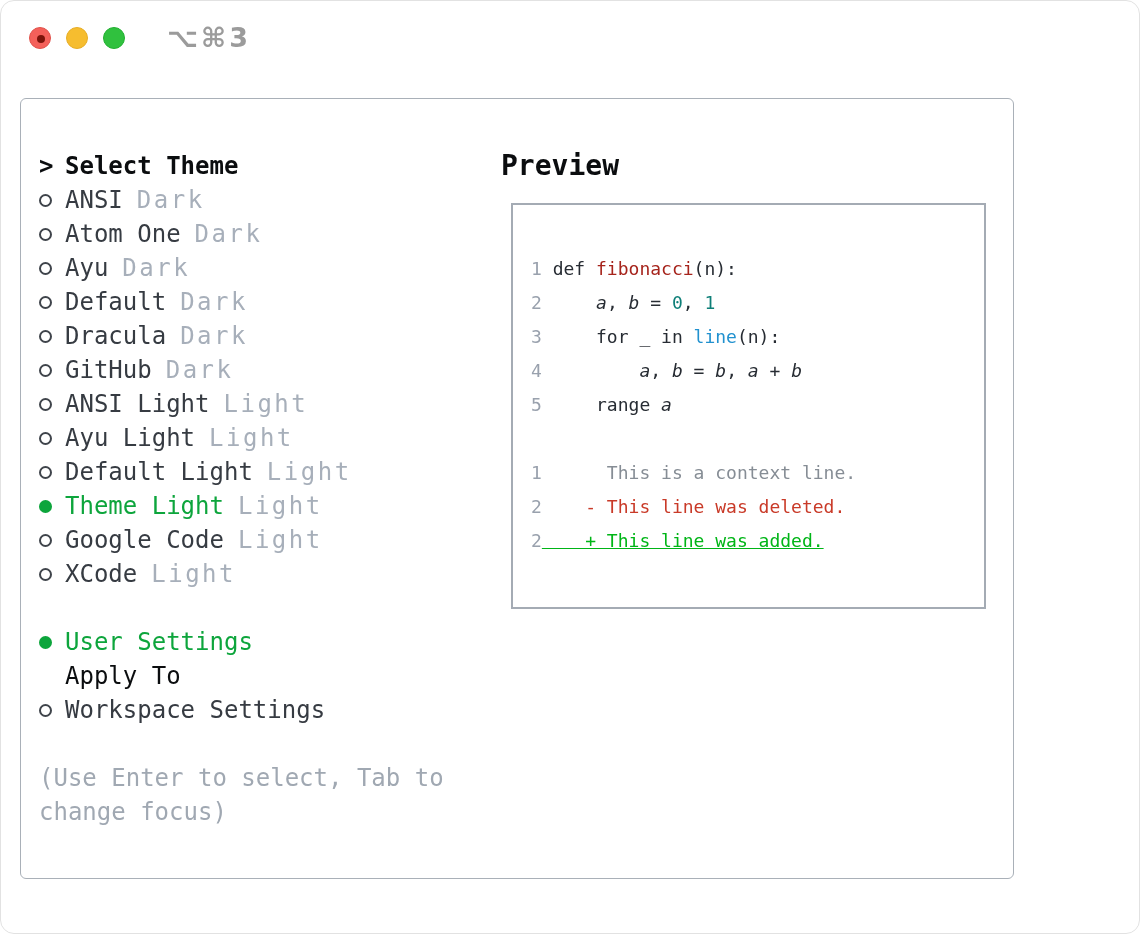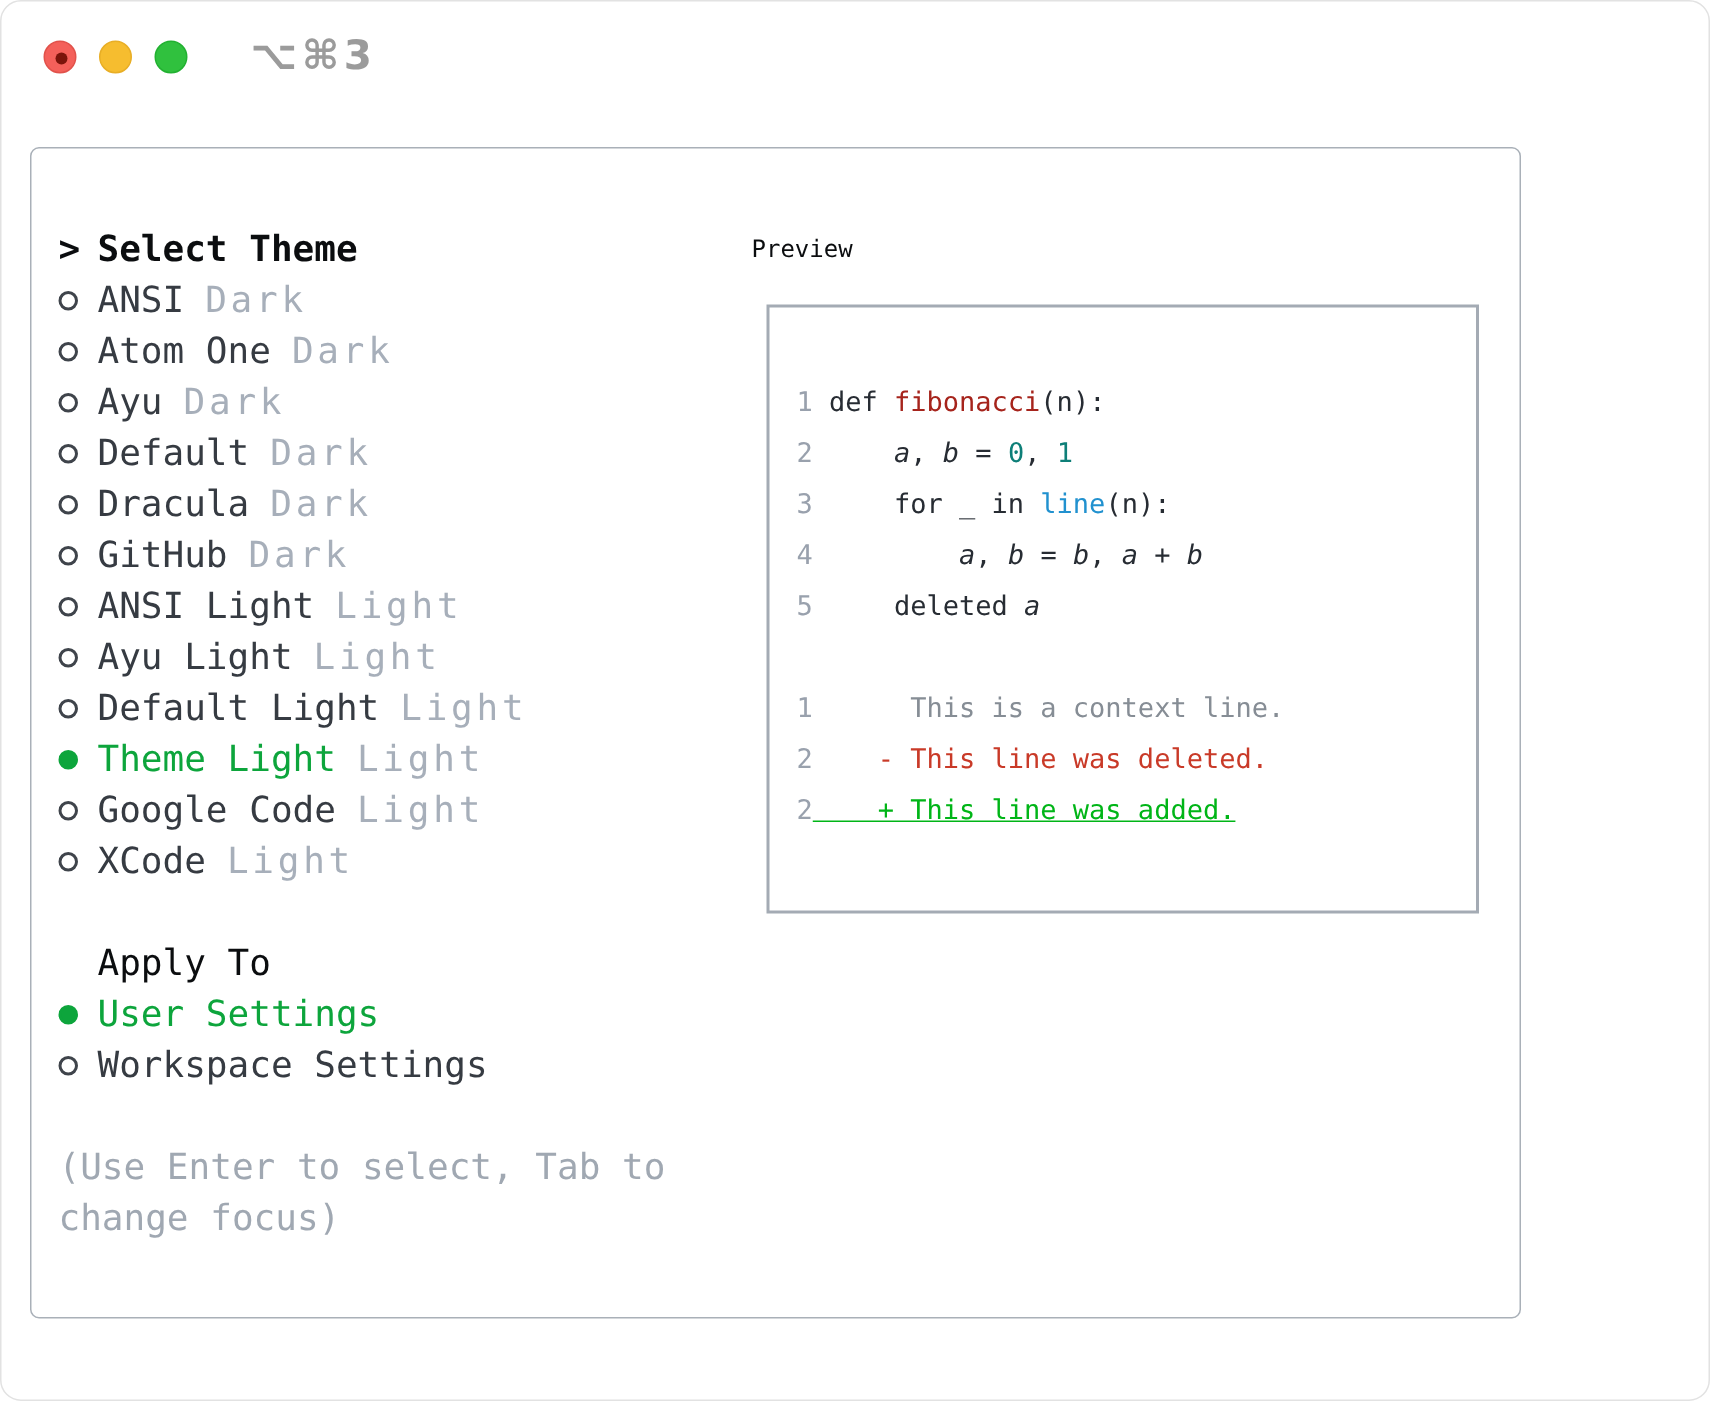--- a/index.html
+++ b/index.html
@@ -34,21 +34,21 @@
   .prompt{font-weight:bold;color:#0b0d0f;}
   .list-header{font-weight:bold;color:#0b0d0f;}
   .section-header{color:#0b0d0f;}
   .tname{color:#363b42;}
   .tbadge{color:#a7afba;margin-left:14px;letter-spacing:2.5px;}
   .oname{color:#363b42;}
   .footer-line{height:34px;line-height:34px;color:#a0a8b2;white-space:pre;}
   
   .preview-title{
     position:absolute;left:500px;top:148px;height:34px;line-height:34px;
-    font-size:16px;font-weight:normal;color:#0b0d0f;
+    font-size:28px;font-weight:bold;color:#0b0d0f;
   }
   .preview-box{
     position:absolute;left:510px;top:202px;width:475px;height:406px;
     border:2px solid #a4abb4;box-sizing:border-box;background:#fff;
   }
   .codepre{position:absolute;left:530px;top:251px;font-size:18px;line-height:34px;}
   .cline{height:34px;white-space:pre;}
   .ln{color:#99a1ad;}
   .tk-p{color:#272c33;}
   .tk-fn{color:#a6241c;}
@@ -87,42 +87,42 @@
     <div class="row"><span class="mark"><span class="circle"></span></span><span class="tname">GitHub</span><span class="tbadge">Dark</span></div>
     <div class="row"><span class="mark"><span class="circle"></span></span><span class="tname">ANSI Light</span><span class="tbadge">Light</span></div>
     <div class="row"><span class="mark"><span class="circle"></span></span><span class="tname">Ayu Light</span><span class="tbadge">Light</span></div>
     <div class="row"><span class="mark"><span class="circle"></span></span><span class="tname">Default Light</span><span class="tbadge">Light</span></div>
     <div class="row selected"><span class="mark"><span class="circle"></span></span><span class="tname">Theme Light</span><span class="tbadge">Light</span></div>
     <div class="row"><span class="mark"><span class="circle"></span></span><span class="tname">Google Code</span><span class="tbadge">Light</span></div>
     <div class="row"><span class="mark"><span class="circle"></span></span><span class="tname">XCode</span><span class="tbadge">Light</span></div>
 
     <div class="row"></div>
 
+    <div class="row selected"><span class="mark"><span class="circle"></span></span><span class="oname">User Settings</span></div>
     <div class="row">
       <span class="mark"></span>
       <span class="section-header">Apply To</span>
     </div>
-    <div class="row selected"><span class="mark"><span class="circle"></span></span><span class="oname">User Settings</span></div>
     <div class="row"><span class="mark"><span class="circle"></span></span><span class="oname">Workspace Settings</span></div>
 
     <div class="row"></div>
 
     <div class="footer-line">(Use Enter to select, Tab to</div>
     <div class="footer-line">change focus)</div>
   </div>
 
   <div class="preview-title">Preview</div>
 
   <div class="preview-box"></div>
 
   <div class="codepre">
     <div class="cline"><span class="ln">1</span><span class="tk-p"> def </span><span class="tk-fn">fibonacci</span><span class="tk-p">(n):</span></div>
     <div class="cline"><span class="ln">2</span><span class="tk-p">     </span><span class="tk-v">a</span><span class="tk-p">, </span><span class="tk-v">b</span><span class="tk-p"> = </span><span class="tk-n">0</span><span class="tk-p">, </span><span class="tk-n">1</span></div>
     <div class="cline"><span class="ln">3</span><span class="tk-p">     for _ in </span><span class="tk-b">line</span><span class="tk-p">(n):</span></div>
     <div class="cline"><span class="ln">4</span><span class="tk-p">         </span><span class="tk-v">a</span><span class="tk-p">, </span><span class="tk-v">b</span><span class="tk-p"> = </span><span class="tk-v">b</span><span class="tk-p">, </span><span class="tk-v">a</span><span class="tk-p"> + </span><span class="tk-v">b</span></div>
-    <div class="cline"><span class="ln">5</span><span class="tk-p">     deleted </span><span class="tk-v">a</span></div>
+    <div class="cline"><span class="ln">5</span><span class="tk-p">     range </span><span class="tk-v">a</span></div>
     <div class="cline"></div>
     <div class="cline"><span class="ln">1</span><span class="d-ctx">      This is a context line.</span></div>
     <div class="cline"><span class="ln">2</span><span class="d-del">    - This line was deleted.</span></div>
     <div class="cline"><span class="ln">2</span><span class="d-add">    + This line was added.</span></div>
   </div>
 
 </div>
 
 </body></html>

